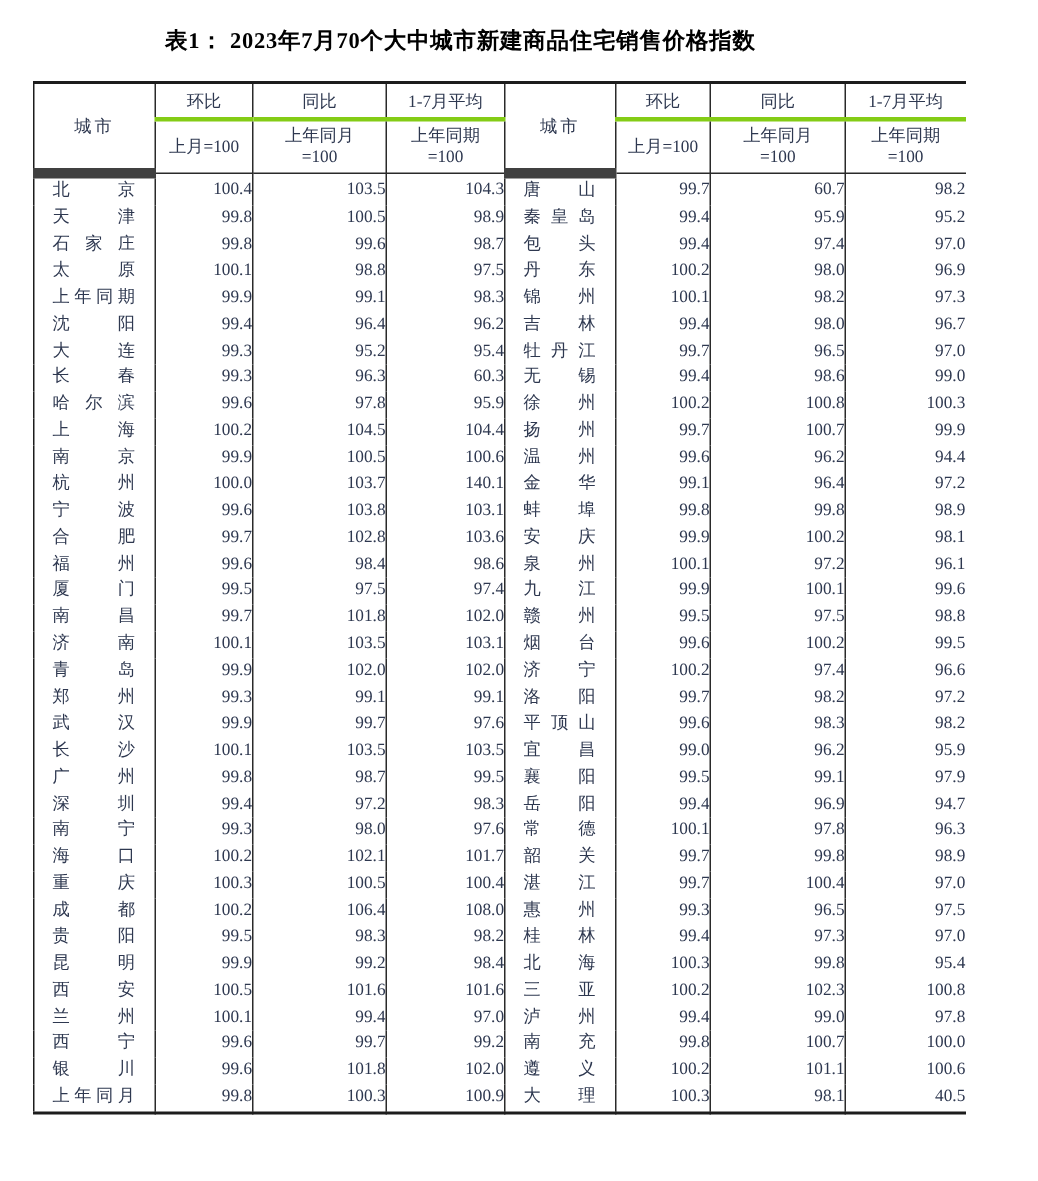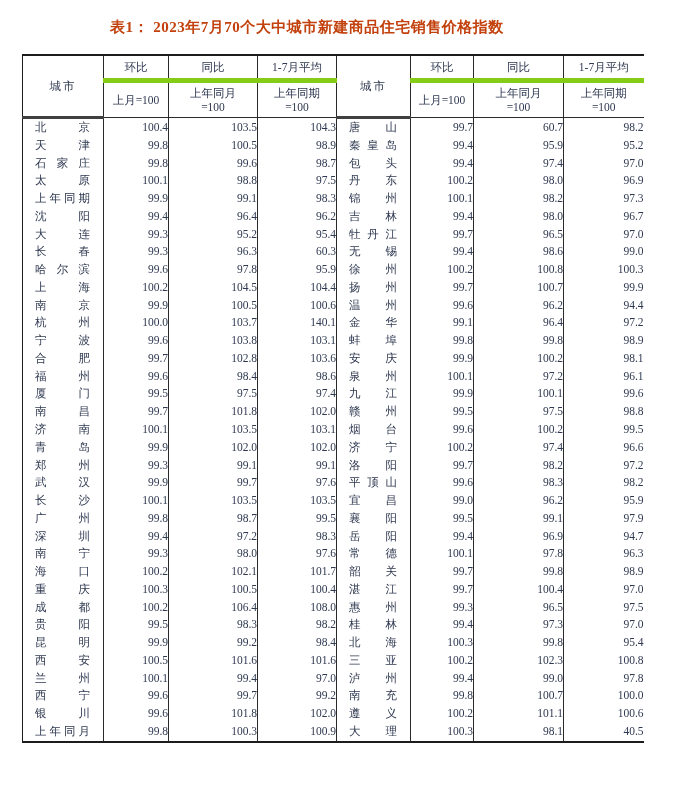--- a/index.html
+++ b/index.html
@@ -3,21 +3,21 @@
 <meta charset="utf-8">
 <style>
   html, body {
     margin: 0; padding: 0;
     width: 692px; height: 787px;
     background: #ffffff;
     font-family: "Liberation Serif", "DejaVu Serif", serif;
   }
   .page { position: relative; width: 692px; height: 787px; overflow: hidden; }
   .title {
-    color: #c2410c;
+    color: #000000;
     font-weight: bold;
     font-size: 15px;
     margin: 18px 0 0 110px;
     letter-spacing: 0.5px;
     white-space: nowrap;
   }
   table.idx {
     border-collapse: collapse;
     table-layout: fixed;
     margin: 17px 0 0 22px;
@@ -29,23 +29,23 @@
     padding: 0;
     font-weight: normal;
     color: #2e3850;
     font-size: 11.5px;
     border-right: 1px solid #2a2a2a;
     overflow: hidden;
     white-space: nowrap;
   }
   table.idx th:last-child, table.idx td:last-child { border-right: none; }
   tr.hdr1 th { height: 22px; text-align: center; vertical-align: middle; }
-  tr.hdr1 th.colhead { border-bottom: 5px solid #84cc16; }
+  tr.hdr1 th.colhead { border-bottom: 3px solid #84cc16; }
   tr.hdr2 th { height: 34px; text-align: center; vertical-align: middle; border-bottom: 1px solid #2a2a2a; line-height: 14px; }
-  th.cityhead { border-bottom: 3px solid #404040; text-align: center; vertical-align: middle; letter-spacing: 2px; }
+  th.cityhead { border-bottom: 7px solid #404040; text-align: center; vertical-align: middle; letter-spacing: 2px; }
   tbody.data tr { height: 17.77px; }
   tbody.data td { vertical-align: middle; line-height: 17.7px; }
   td.num { text-align: right; padding-right: 4px; }
   td.city .cityname {
     display: block;
     padding: 0 13px 0 12px;
     text-align: justify;
     text-align-last: justify;
     text-justify: inter-ideograph;
   }

